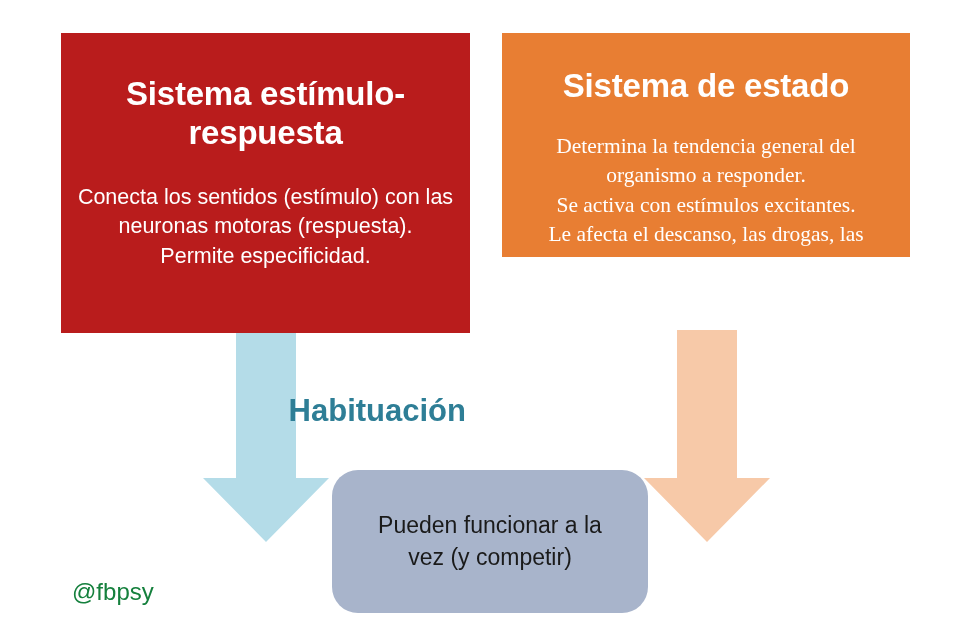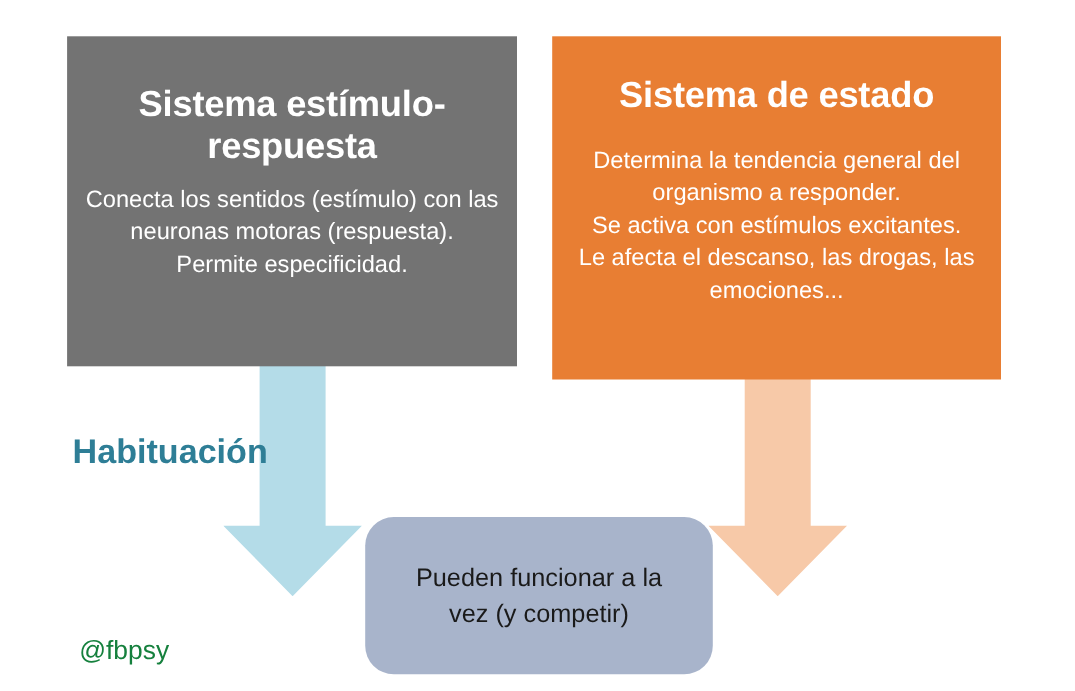--- a/index.html
+++ b/index.html
@@ -29,47 +29,47 @@
     text-align: center;
     color: #ffffff;
     padding: 14px 10px 10px 10px;
     z-index: 3;
   }
   #box-stimulus-response {
     left: 61px;
     top: 33px;
     width: 409px;
     height: 300px;
-    background: #737373;
+    background: #b91c1c;
   }
   #box-state-system {
     left: 502px;
     top: 33px;
     width: 408px;
-    height: 312px;
+    height: 224px;
     background: #E87E33;
   }
   .concept-title {
     font-size: 33px;
     font-weight: bold;
     line-height: 1.18;
     letter-spacing: -0.2px;
     margin: 0;
   }
   #box-stimulus-response .concept-title { margin-top: 28px; }
   #box-state-system .concept-title { margin-top: 20px; }
 
   .concept-body {
     font-size: 21.5px;
     font-weight: normal;
     line-height: 1.37;
     margin: 0;
   }
-  #box-stimulus-response .concept-body { margin-top: 14px; }
-  #box-state-system .concept-body { margin-top: 26px; }
+  #box-stimulus-response .concept-body { margin-top: 30px; }
+  #box-state-system .concept-body { margin-top: 26px; font-family: Liberation Serif, serif; }
 
   
   .flow-arrow {
     position: absolute;
     z-index: 1;
   }
   #arrow-habituation {
     left: 203px;
     top: 330px;
     width: 126px;
@@ -81,21 +81,21 @@
     width: 126px;
     height: 212px;
   }
 
   
   .flow-label {
     position: absolute;
     font-size: 31px;
     font-weight: bold;
     white-space: nowrap;
-    text-align: left;
+    text-align: right;
     z-index: 2;
   }
   #label-habituation {
     left: 66px;
     top: 393px;
     width: 400px;
     color: #2E7E96;
   }
   #label-sensitization {
     left: 508px;

